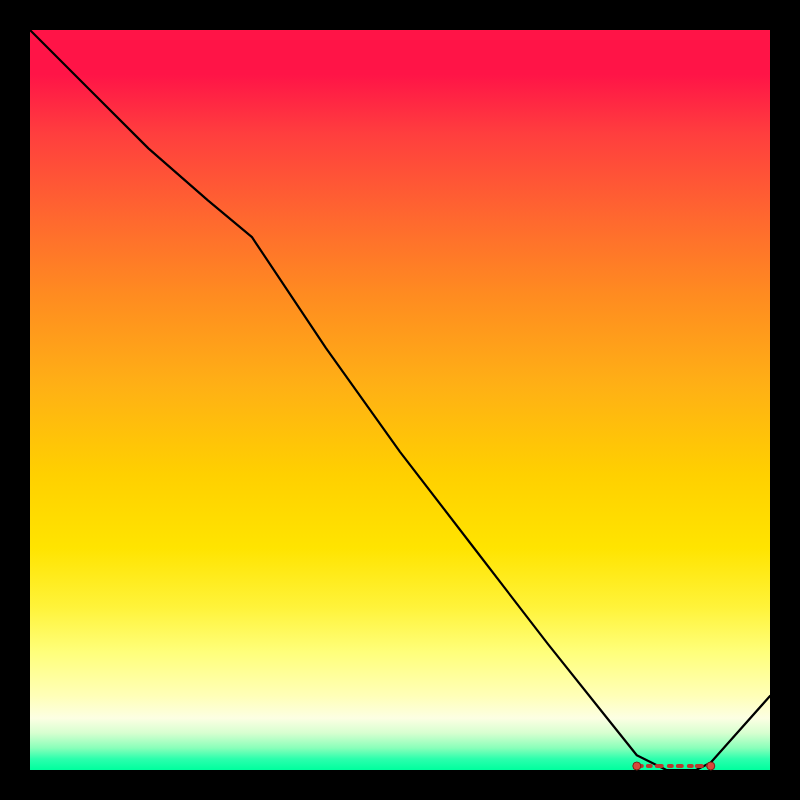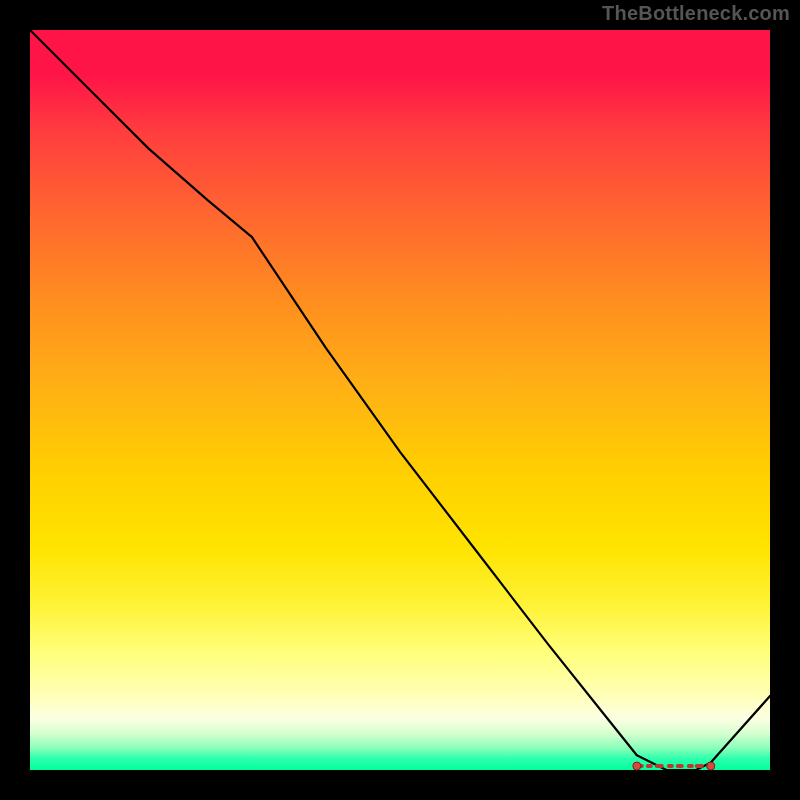--- a/index.html
+++ b/index.html
@@ -78,21 +78,20 @@
   .dot {
     fill: #d8493b;
     stroke: #7a241a;
     stroke-width: 1;
   }
 </style>
 </head>
 <body>
 
 <div class="frame">
-  <div class="watermark">TheBottleneck.com</div>
 
   <div class="plot">
     <svg viewBox="0 0 740 740">
       <path id="main-curve" class="curve" d="M0.0 0.0 L59.2 59.2 L118.4 118.4 L177.6 170.2 L222.0 207.2 L296.0 318.2 L370.0 421.8 L444.0 518.0 L518.0 614.2 L577.2 688.2 L606.8 725.2 L636.4 740.0 L666.0 740.0 L680.8 732.6 L740.0 666.0"></path>
       <path id="flat-seg" class="flatseg" d="M606.8 736.0 L680.8 736.0"></path>
       <circle id="dot-a" class="dot" r="4" cx="606.8" cy="736.0"></circle>
       <circle id="dot-b" class="dot" r="4" cx="680.8" cy="736.0"></circle>
     </svg>
   </div>
 </div>

